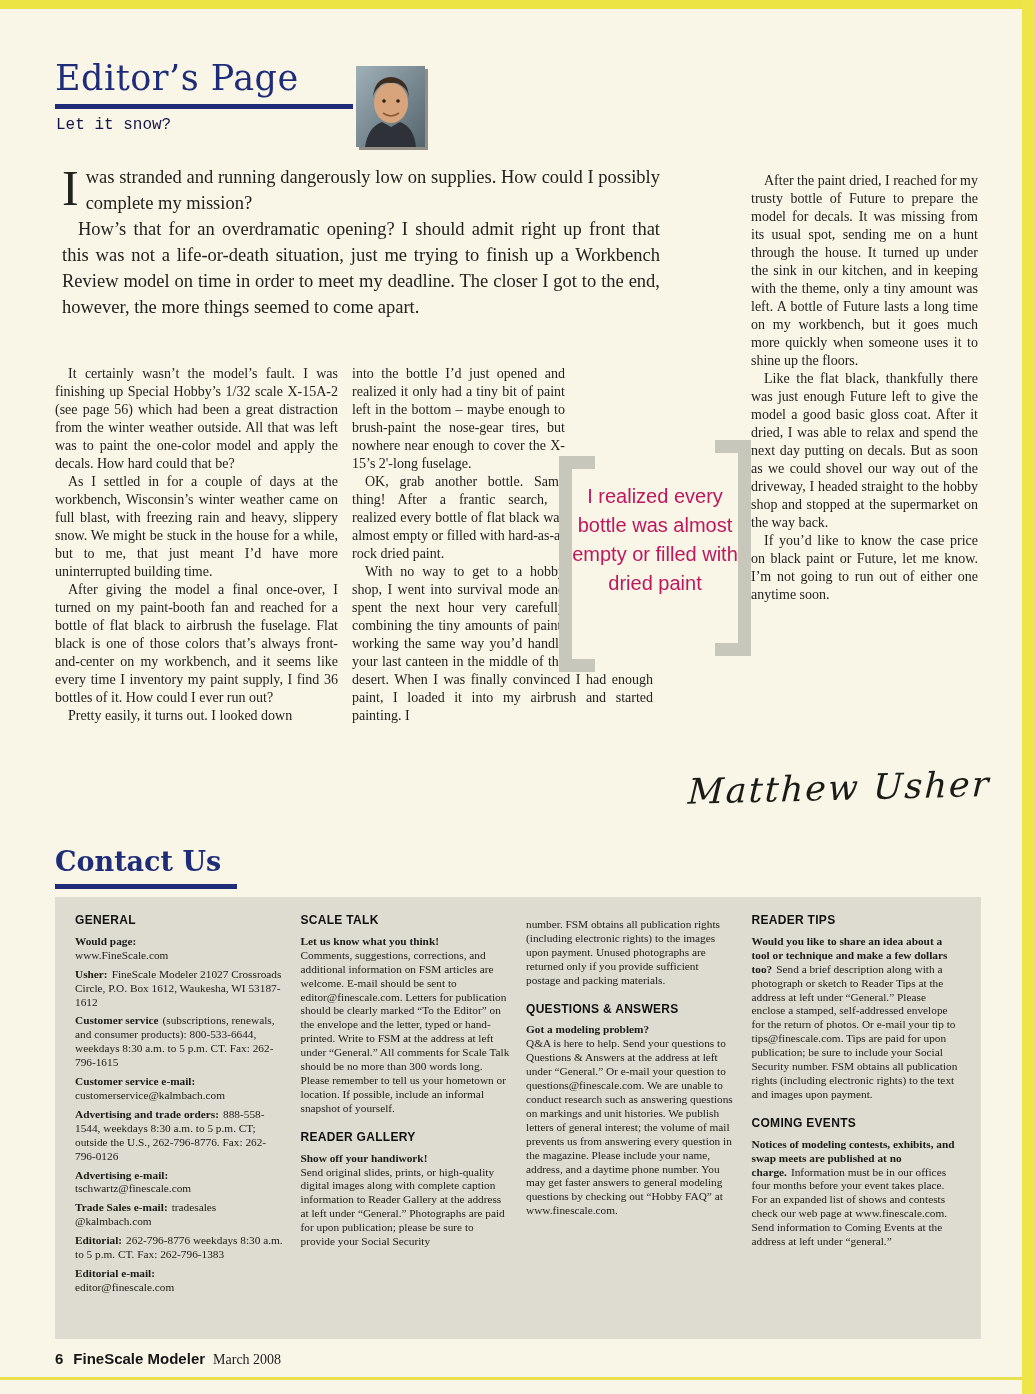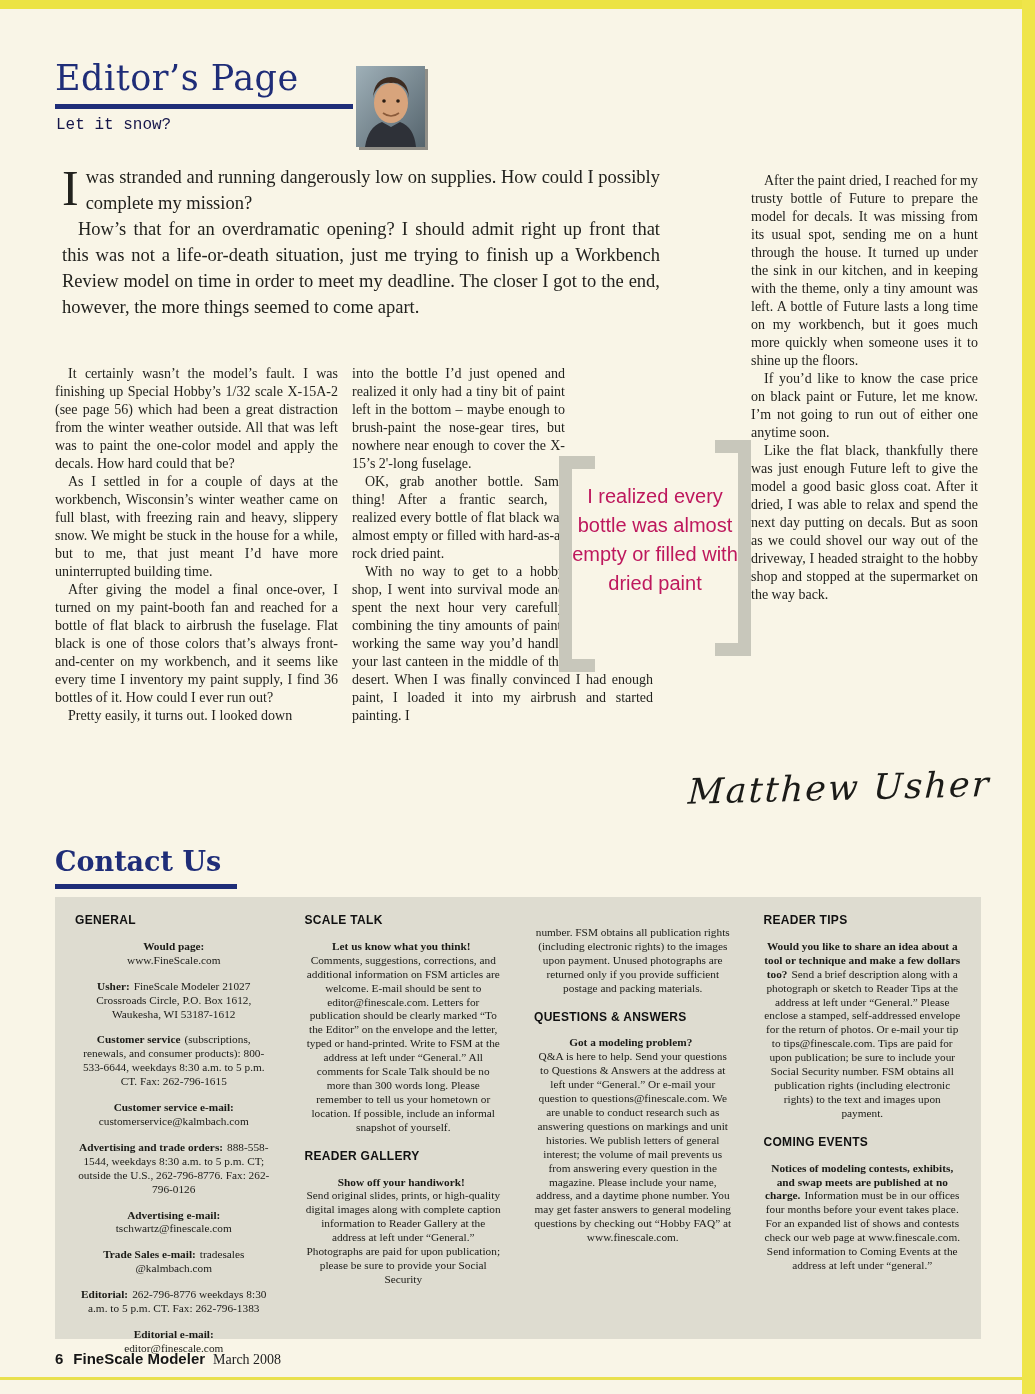--- a/index.html
+++ b/index.html
@@ -72,29 +72,29 @@
 
   
   .contact-title {
     position:absolute; left:55px; top:846px;
     font-family:"DejaVu Serif", serif; font-weight:bold;
     font-size:27px; color:#1f2d78;
   }
   .contact-rule { position:absolute; left:55px; top:884px; width:182px; height:5px; background:#1f2d78; }
   .contact-box {
     position:absolute; left:55px; top:897px; width:926px; height:442px;
-    background:#dedcd0; display:flex; gap:32px; padding:17px 20px;
+    background:#dedcd0; display:flex; gap:16px; padding:17px 20px;
   }
   .cbox-col { flex:1; font-size:11.3px; line-height:13.9px; color:#1a1a16; text-align:left; }
   .cbox-col h3 {
     font-family:"Liberation Sans", sans-serif; font-size:12px;
     letter-spacing:.3px; color:#101010; margin:0 0 7px;
   }
   .cbox-col h3.sub { margin-top:15px; }
-  .blk { margin:12px 0 5px;text-align:center; }
+  .blk { margin:4px 0 5px; }
   .blk b { font-weight:bold; }
   .blk:not(.stack) b { margin-right:4px; }
   .blk.stack b { display:block; margin-right:0; }
   .lead-line { display:block; }
 
   
   .page-footer { position:absolute; left:55px; top:1350px; }
   .pg-num, .pg-mag { font-family:"Liberation Sans", sans-serif; font-weight:bold; font-size:15px; color:#151515; }
   .pg-num { margin-right:10px; }
   .pg-mag { margin-right:8px; }
@@ -145,22 +145,22 @@
   <div class="col col-2">
     <div class="pq-spacer-r"></div>
     <p>into the bottle I’d just opened and realized it only had a tiny bit of paint left in the bottom – maybe enough to brush-paint the nose-gear tires, but nowhere near enough to cover the X-15’s 2'-long fuselage.</p>
     <p class="indent">OK, grab another bottle. Same thing! After a frantic search, I realized every bottle of flat black was almost empty or filled with hard-as-a-rock dried paint.</p>
     <p class="indent">With no way to get to a hobby shop, I went into survival mode and spent the next hour very carefully combining the tiny amounts of paint, working the same way you’d handle your last canteen in the middle of the desert. When I was finally convinced I had enough paint, I loaded it into my airbrush and started painting. I</p>
   </div>
 
   <div class="col col-3">
     <div class="pq-spacer-l"></div>
     <p class="indent">After the paint dried, I reached for my trusty bottle of Future to prepare the model for decals. It was missing from its usual spot, sending me on a hunt through the house. It turned up under the sink in our kitchen, and in keeping with the theme, only a tiny amount was left. A bottle of Future lasts a long time on my workbench, but it goes much more quickly when someone uses it to shine up the floors.</p>
+    <p class="indent">Like the flat black, thankfully there was just enough Future left to give the model a good basic gloss coat. After it dried, I was able to relax and spend the next day putting on decals. But as soon as we could shovel our way out of the driveway, I headed straight to the hobby shop and stopped at the supermarket on the way back.</p>
     <p class="indent">If you’d like to know the case price on black paint or Future, let me know. I’m not going to run out of either one anytime soon.</p>
-    <p class="indent">Like the flat black, thankfully there was just enough Future left to give the model a good basic gloss coat. After it dried, I was able to relax and spend the next day putting on decals. But as soon as we could shovel our way out of the driveway, I headed straight to the hobby shop and stopped at the supermarket on the way back.</p>
   </div>
 
   <div class="pullquote">
     <div class="bracket bl"></div>
     <div class="bracket br"></div>
     <div class="pq-text">I realized every bottle was almost empty or filled with dried paint</div>
   </div>
 
   <div class="signature">Matthew Usher</div>
 

